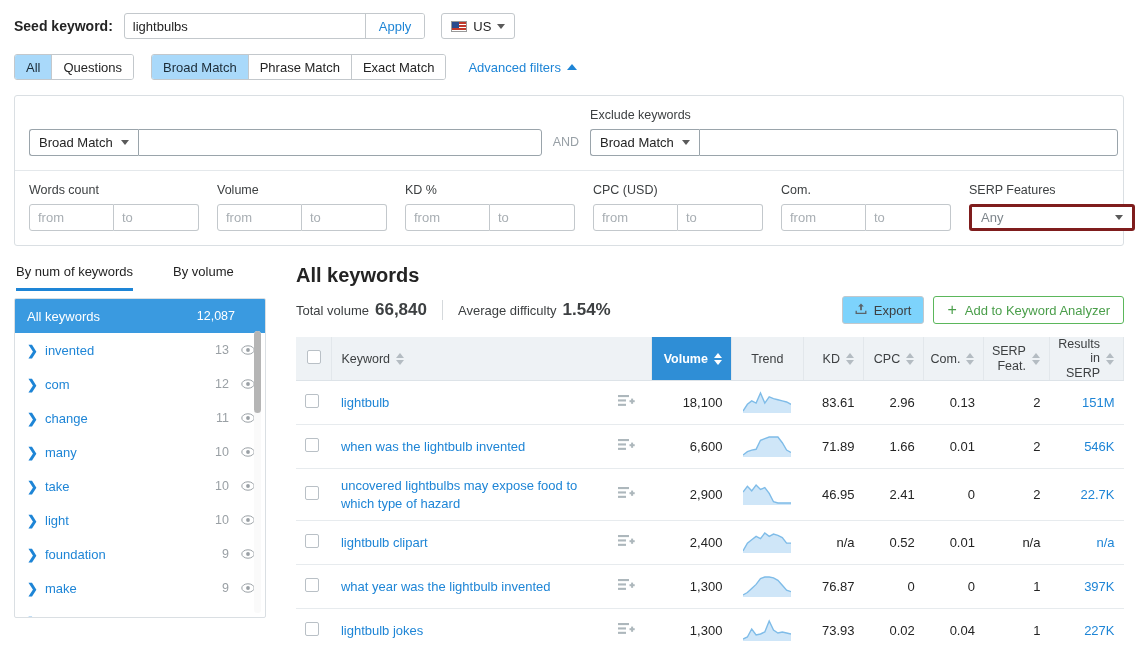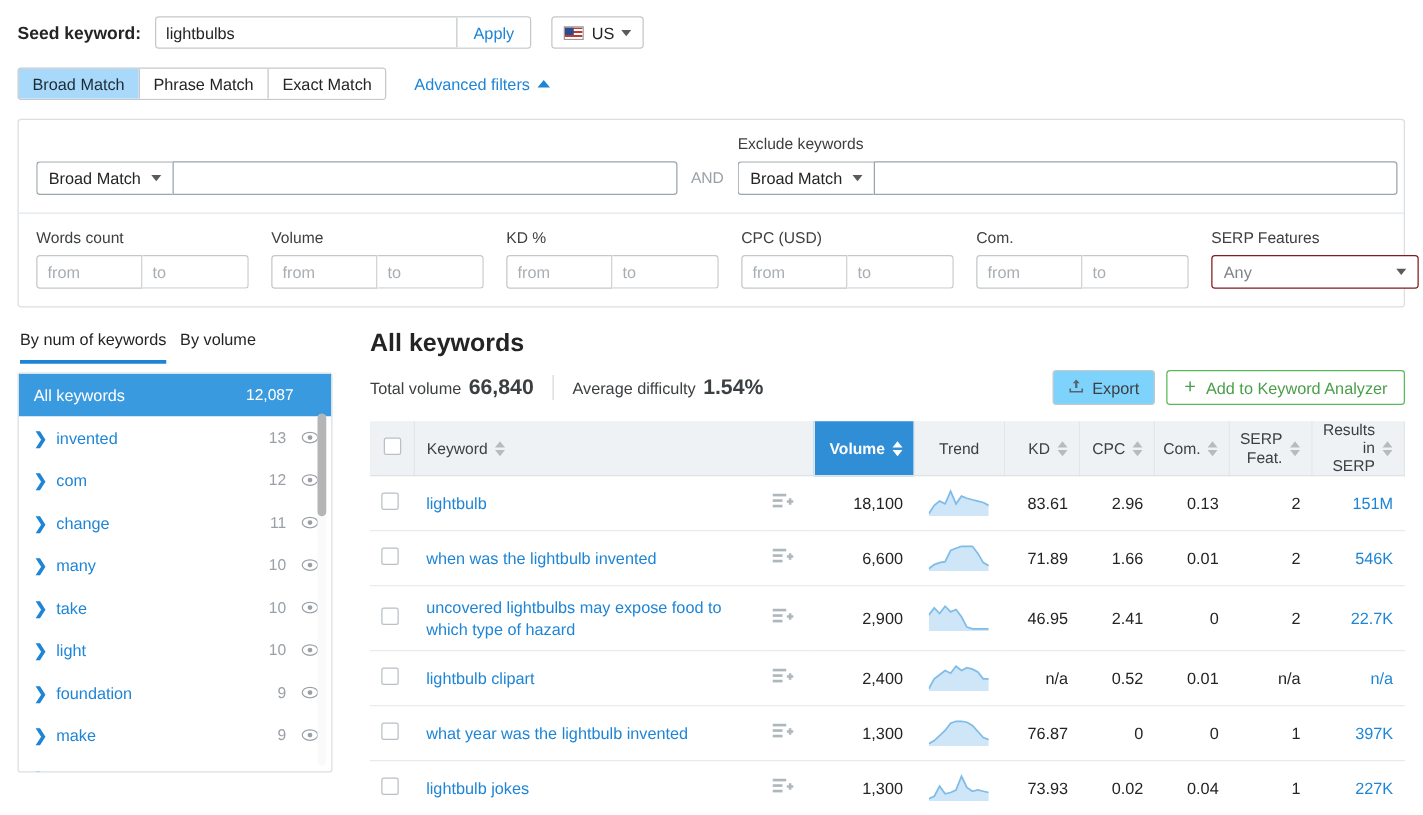--- a/index.html
+++ b/index.html
@@ -89,30 +89,30 @@
   .rangegrp input {
     border: 1px solid #c3c8cc; height: 27px; width: 85px; outline: none; padding: 0 8px;
     font-family: "Liberation Sans", sans-serif; font-size: 13px; background: #fff; color: #242424;
   }
   .rangegrp input::placeholder { color: #a8aeb3; }
   .rangegrp input:first-child { border-radius: 3px 0 0 3px; }
   .rangegrp input:last-child { border-radius: 0 3px 3px 0; border-left: none; }
   .serpsel {
     display:flex; align-items:center; justify-content: space-between;
     width: 166px; height: 27px; padding: 0 9px;
-    border: 1px solid #7f1d1d; border-radius: 3px; background:#fff;
+    border: 3px solid #7f1d1d; border-radius: 3px; background:#fff;
     font-size: 13px; color:#7d858b; cursor:pointer;
   }
 
   
   .lower { display: flex; padding: 0 14px; margin-top: 18px; }
 
   
   .sidebar { width: 252px; flex: 0 0 252px; }
-  .side-tabs { display: flex; gap: 11px; padding-left: 2px; }
+  .side-tabs { display: flex; gap: 40px; padding-left: 2px; }
   .side-tab { font-size: 13px; color: #242424; padding-bottom: 9px; cursor: pointer; }
   .side-tab.active { border-bottom: 3px solid #1e85d6; }
   .side-list {
     margin-top: 7px; border: 1px solid #dadfe3; border-radius: 2px; background: #fff;
     height: 320px; overflow: hidden; position: relative;
   }
   .side-row {
     display: flex; align-items: center; height: 34px; padding: 0 10px 0 12px;
     font-size: 13px; color: #1e85d6; cursor: pointer;
   }
@@ -204,20 +204,24 @@
       <span class="flag">
         <span class="stripes"></span>
           <span class="canton"></span>
       </span>
       <span>US</span>
       <span class="caret-down"></span>
     </div>
   </div>
 
   <div class="tabsrow">
+    <div class="btngroup">
+      <button class="gbtn active">All</button>
+      <button class="gbtn">Questions</button>
+    </div>
     <div class="btngroup">
       <button class="gbtn active">Broad Match</button>
       <button class="gbtn">Phrase Match</button>
       <button class="gbtn">Exact Match</button>
     </div>
     <div class="advfilters">
       <span>Advanced filters</span>
       <span class="caret-up-blue"></span>
     </div>
   </div>

